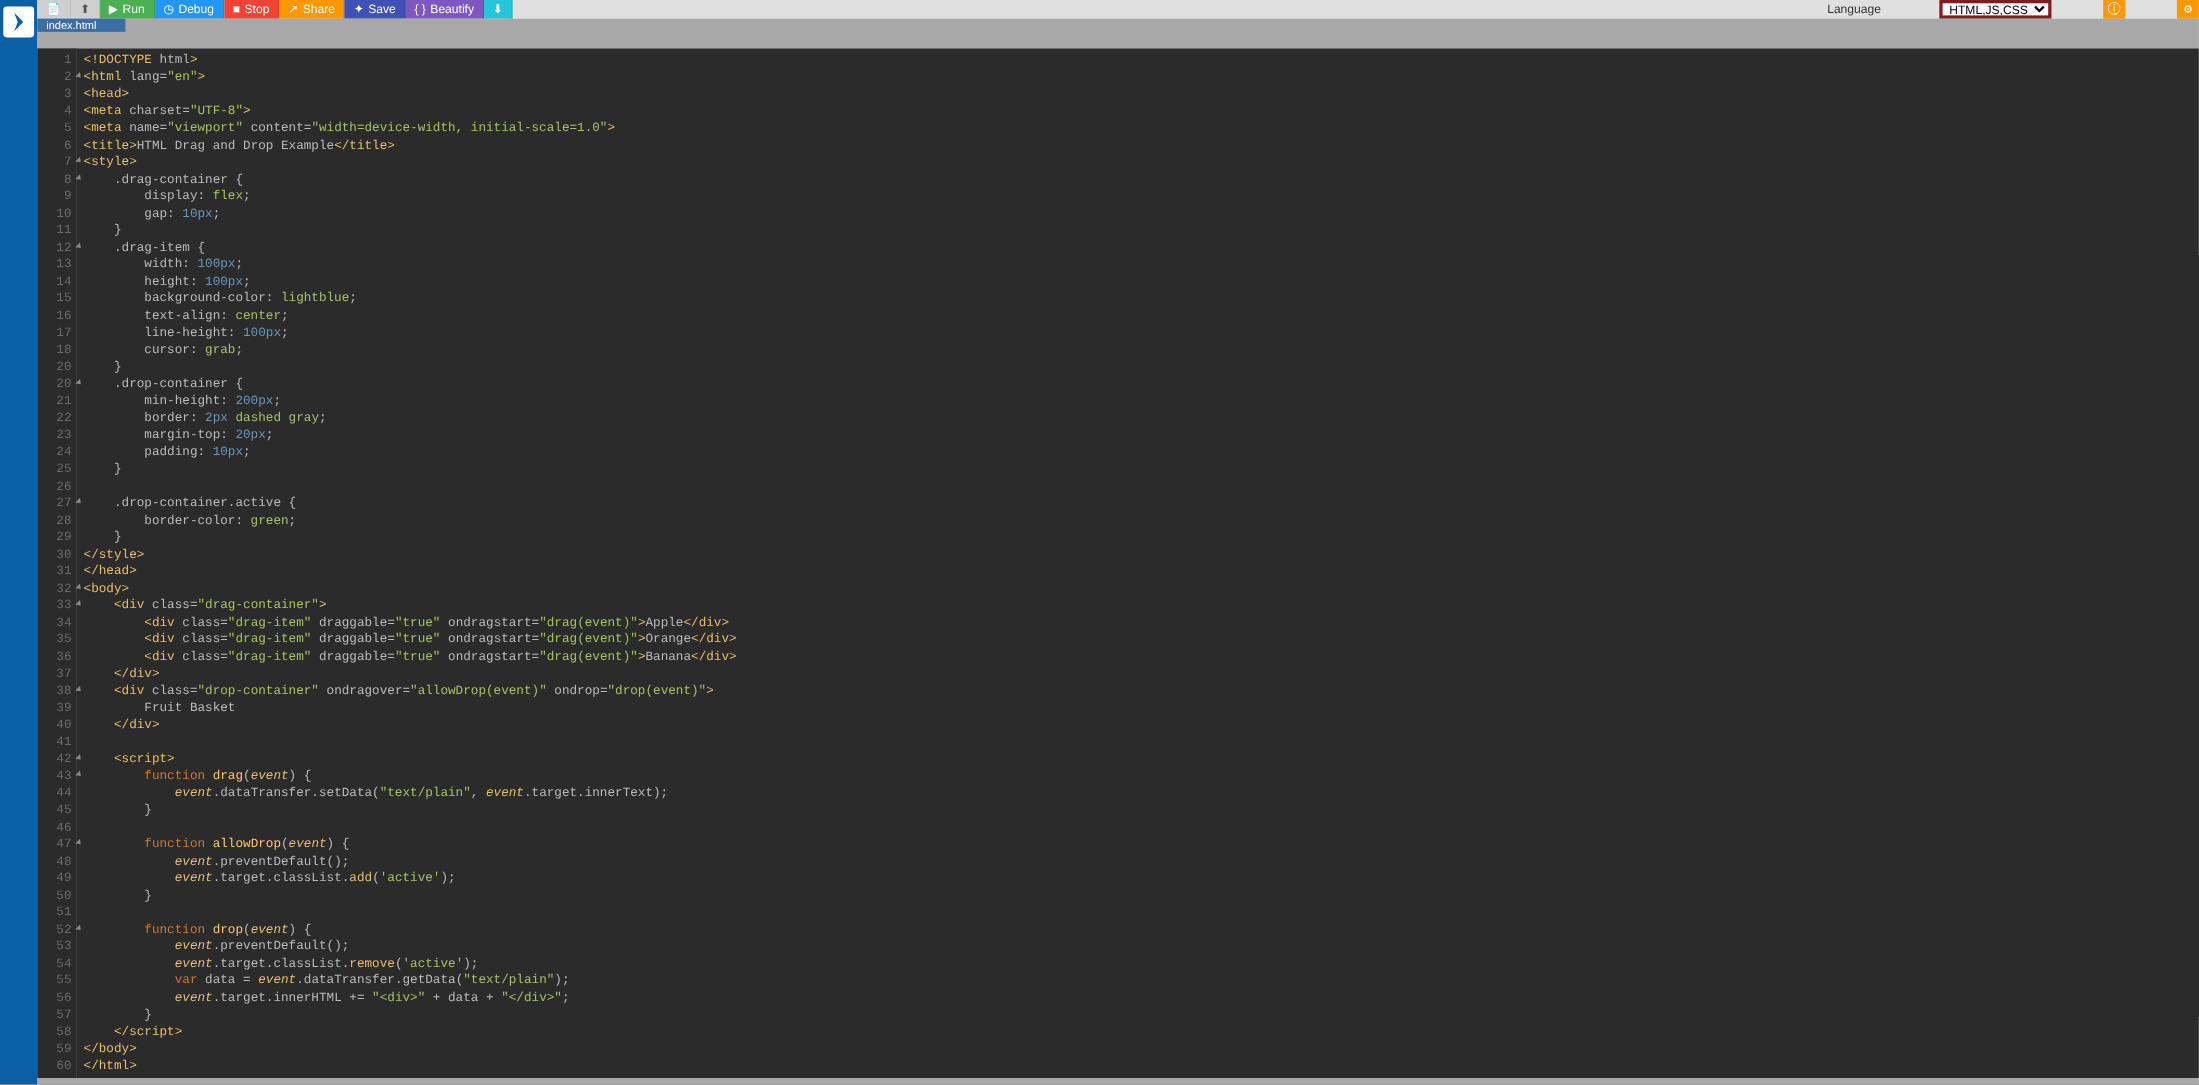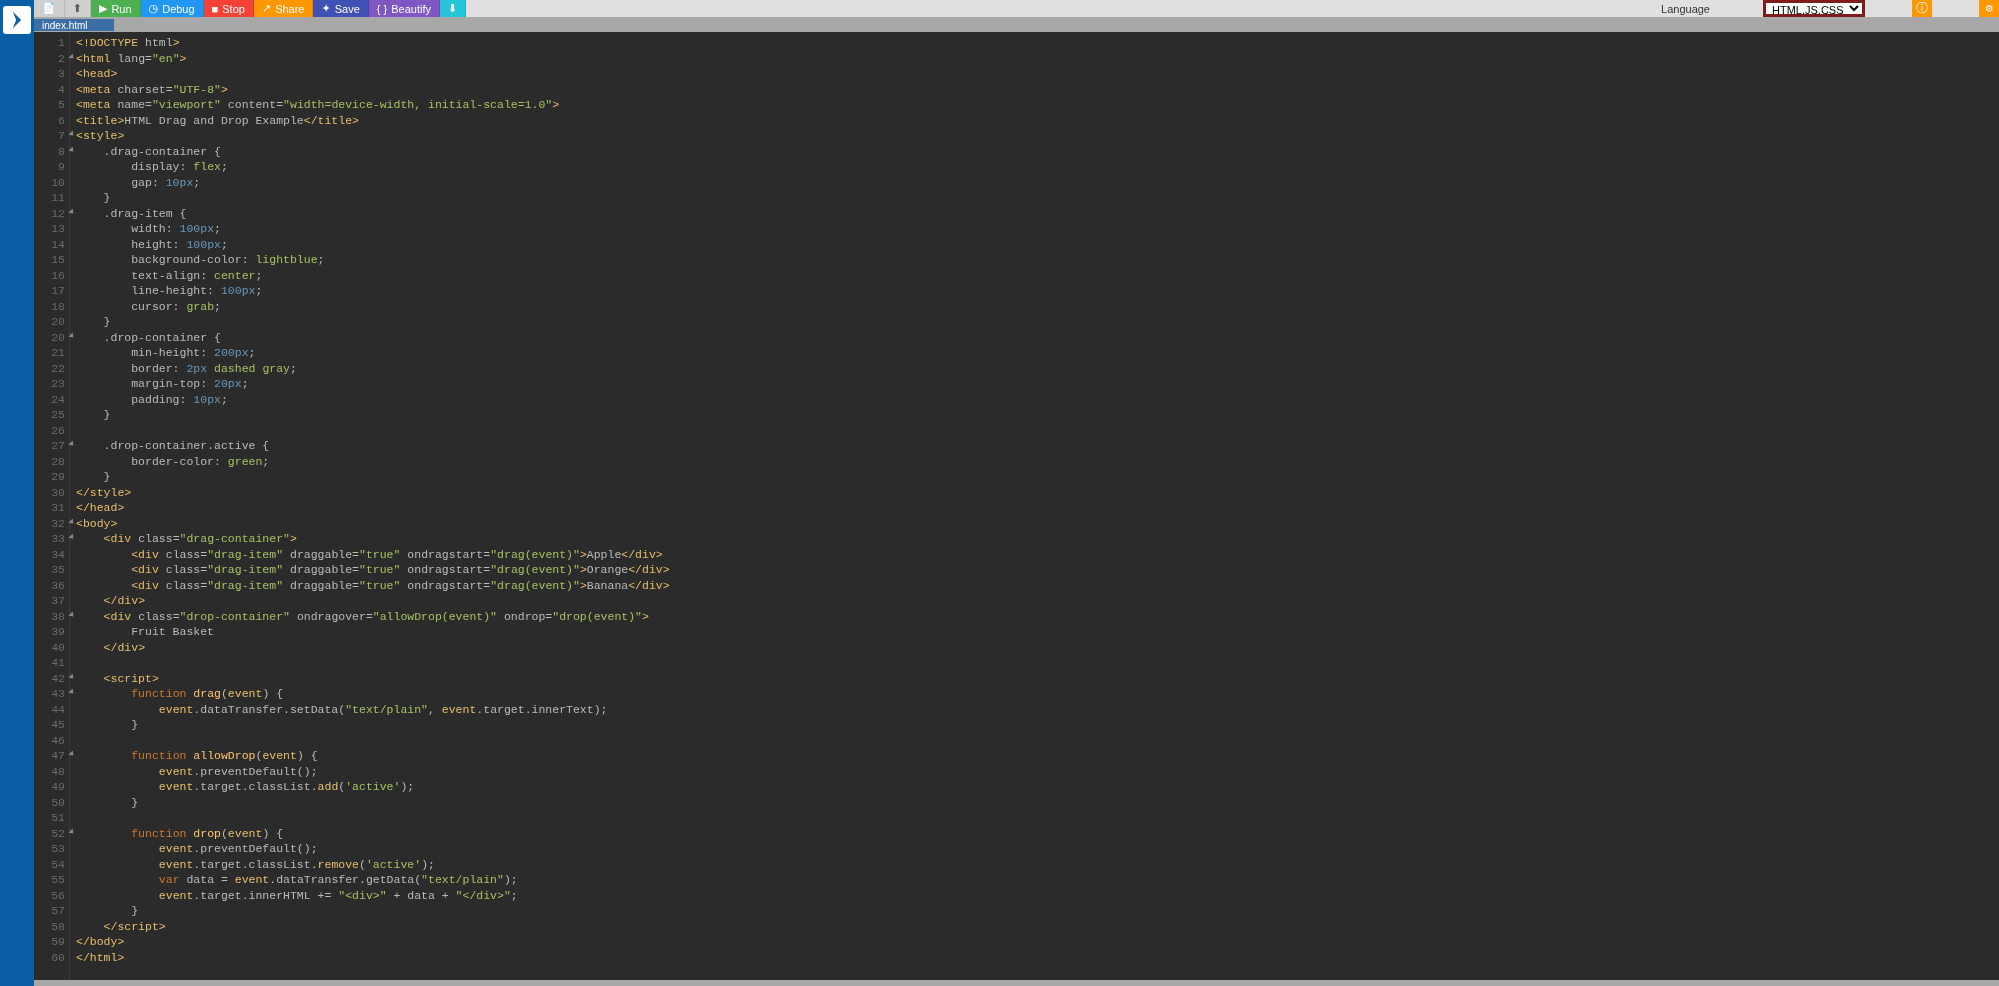--- a/index.html
+++ b/index.html
@@ -90,24 +90,24 @@
 }
 .tb-icon {
   width: 20px;
   display: flex;
   align-items: center;
   justify-content: center;
   cursor: pointer;
 }
 .tb-icon.orange { background: #ff9800; color: #fff; }
 .tabs {
-  height: 15px;
+  height: 27px;
   background: #a8a8a8;
   display: flex;
-  align-items: center;
+  align-items: flex-start;
 }
 .tab {
   background: #3a6ea5;
   color: #fff;
   font-size: 10px;
   font-family: Arial, sans-serif;
   padding: 1px 18px 0 8px;
   display: flex;
   align-items: center;
   position: relative;
@@ -154,21 +154,21 @@
   color: #bababa;
   white-space: pre;
   overflow: hidden;
 }
 .sc-tag   { color: #e8bf6a; margin-top: 36px; }
 .sc-attr  { color: #bababa; margin-top: 47px; }
 .sc-str   { color: #a5c261; }
 .sc-num   { color: #6897bb; }
 .sc-kw    { color: #cc7832; }
 .sc-fn    { color: #ffc66d; }
-.sc-par   { color: #e8bf6a; }
+.sc-par   { color: #e8bf6a; font-style: italic; }
 .sc-val   { color: #a5c261; }
 .sc-meth  { color: #e8bf6a; }
 </style>
 </head>
 <body>
 
 <div class="app">
   <div class="sidebar-left">
     <div class="logo">
       <svg viewBox="0 0 24 24">

